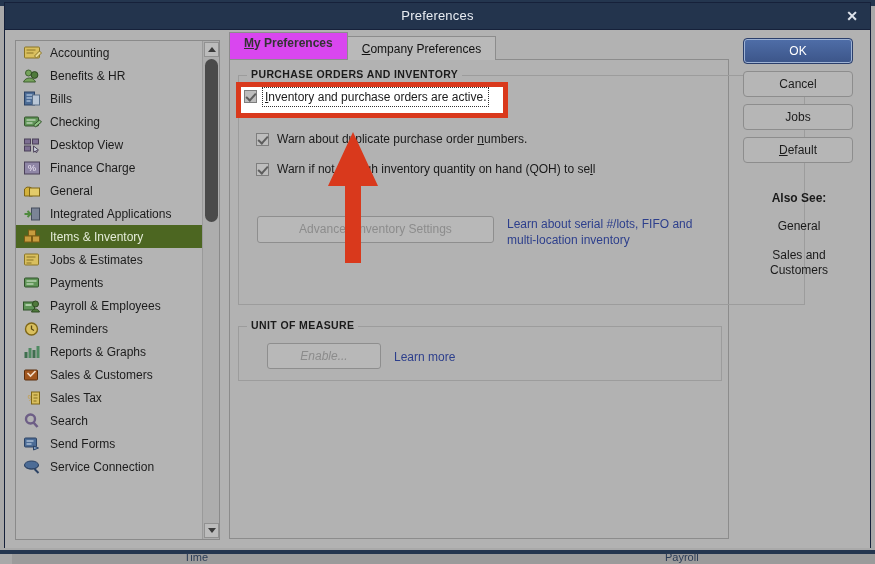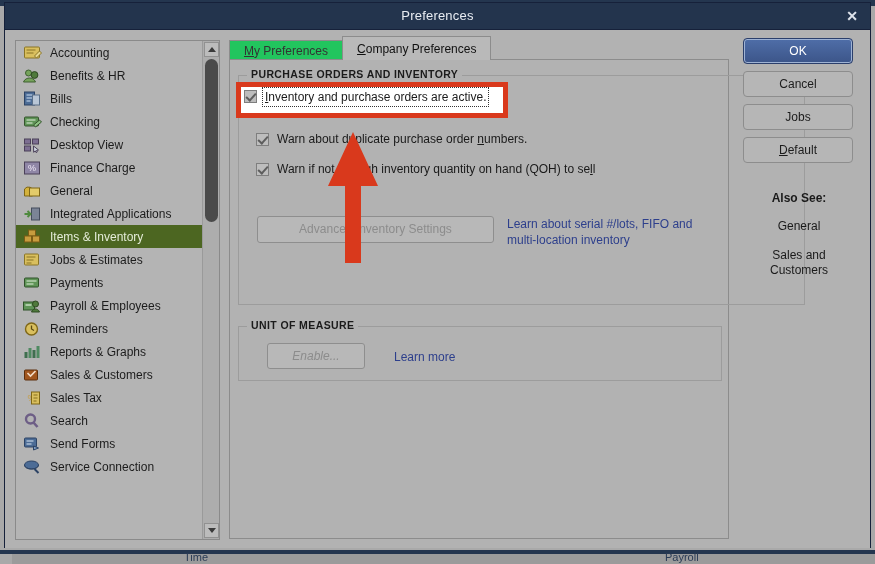--- a/index.html
+++ b/index.html
@@ -182,24 +182,25 @@
     font-size: 12px;
     line-height: 22px;
     color: #222;
     box-sizing: border-box;
     cursor: pointer;
     border: 1px solid #8c8c8c;
     border-bottom: none;
     margin-right: -1px;
   }
   .tab.inactive {
-    background: #22c55e;
+    background: #d946ef;
     color: #333;
-    height: 20px;
+    height: 28px;
     line-height: 20px;
+    font-weight: bold;
   }
   .tab.active {
     background: #b9b9b9;
     color: #111;
     position: relative;
     z-index: 3;
     height: 24px;
     line-height: 24px;
   }
   .tab u { text-decoration: underline; }
@@ -283,21 +284,21 @@
     box-sizing: border-box;
     cursor: default;
   }
   #adv-inv-btn {
     left: 18px; top: 140px;
     width: 237px; height: 27px;
     line-height: 25px;
   }
   #enable-btn {
     left: 28px; top: 16px;
-    width: 98px; height: 26px;
+    width: 114px; height: 26px;
     line-height: 24px;
     font-style: italic;
   }
   .linktext {
     position: absolute;
     font-size: 12px;
     color: #2d3f8c;
     line-height: 16px;
     cursor: pointer;
   }

